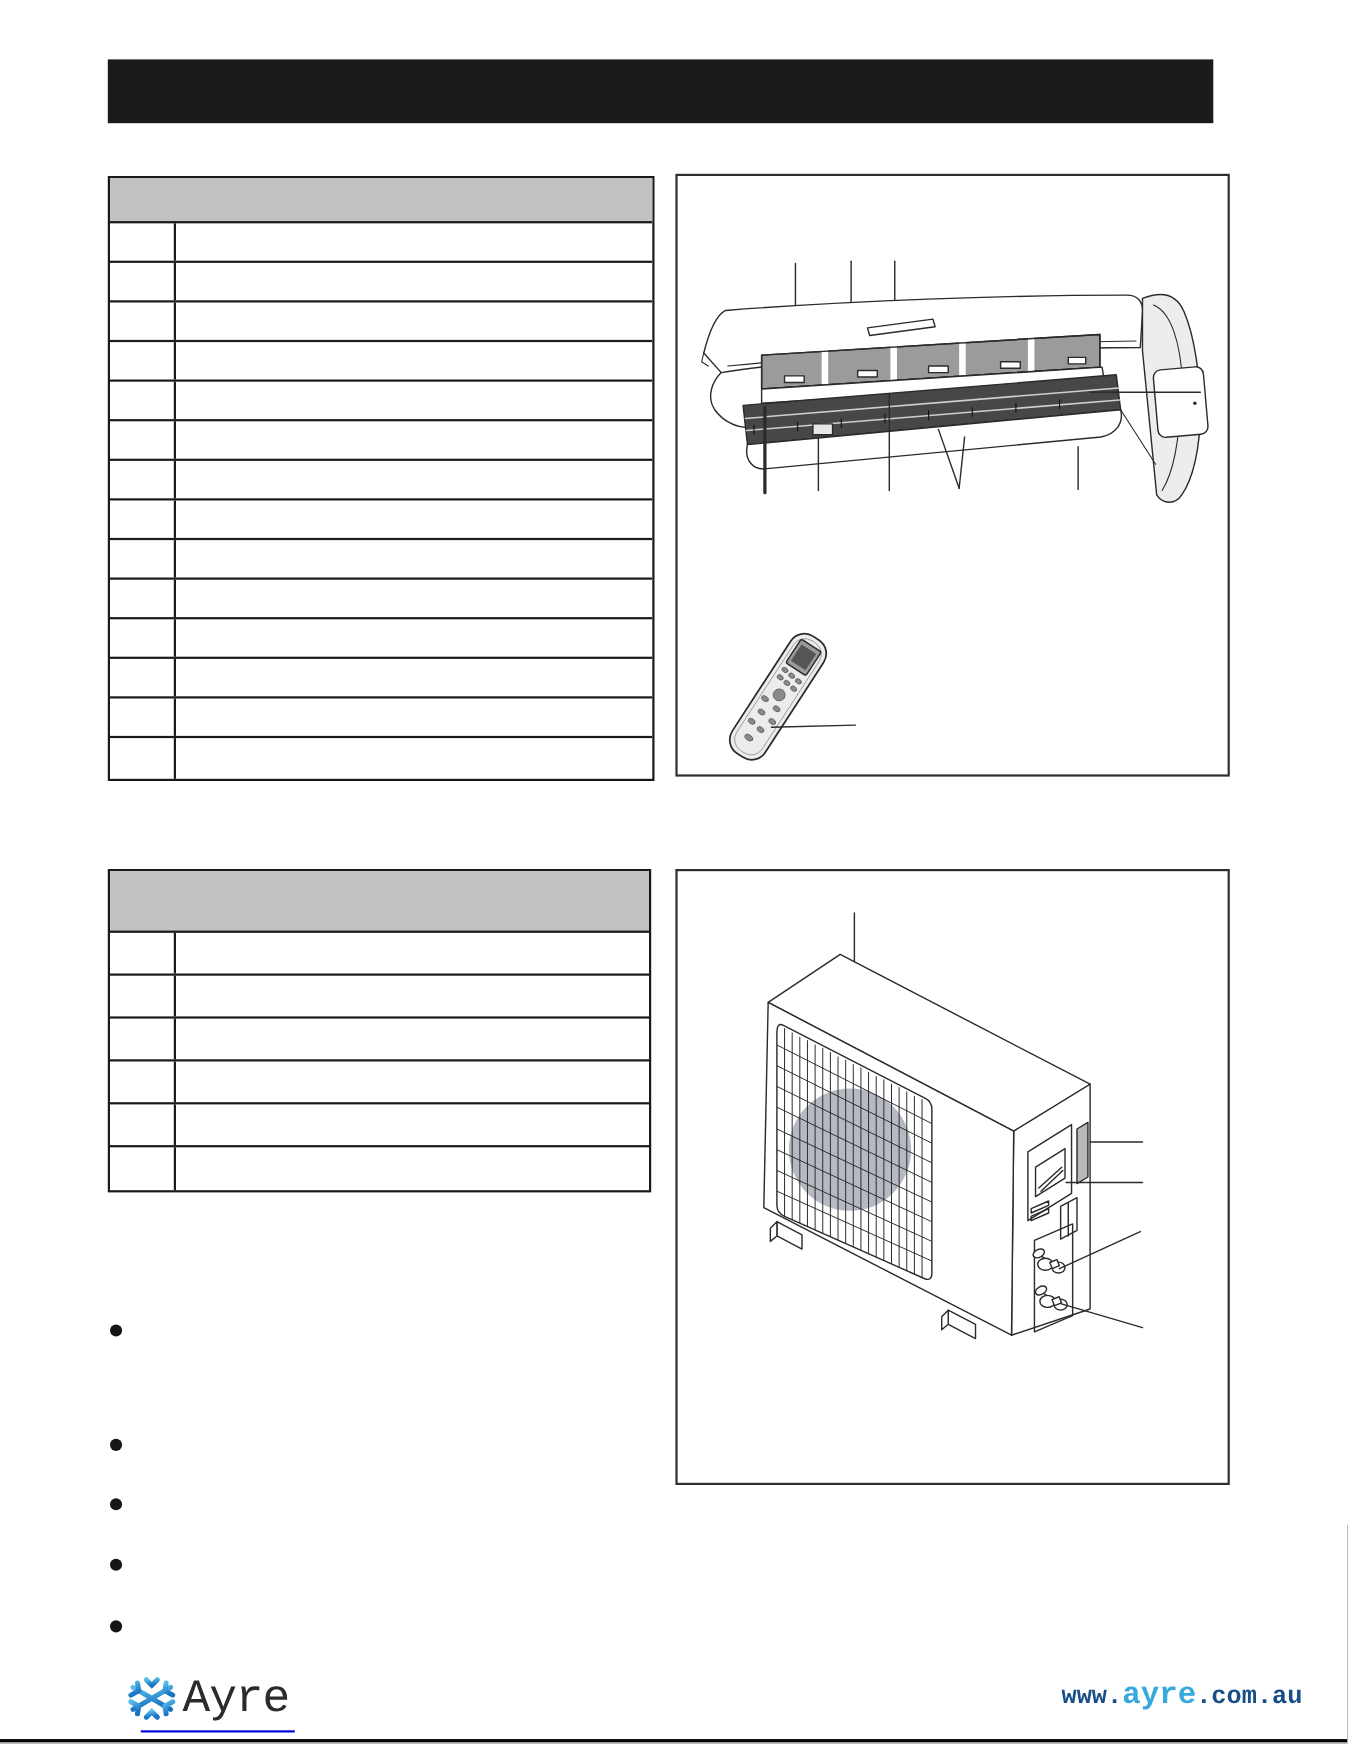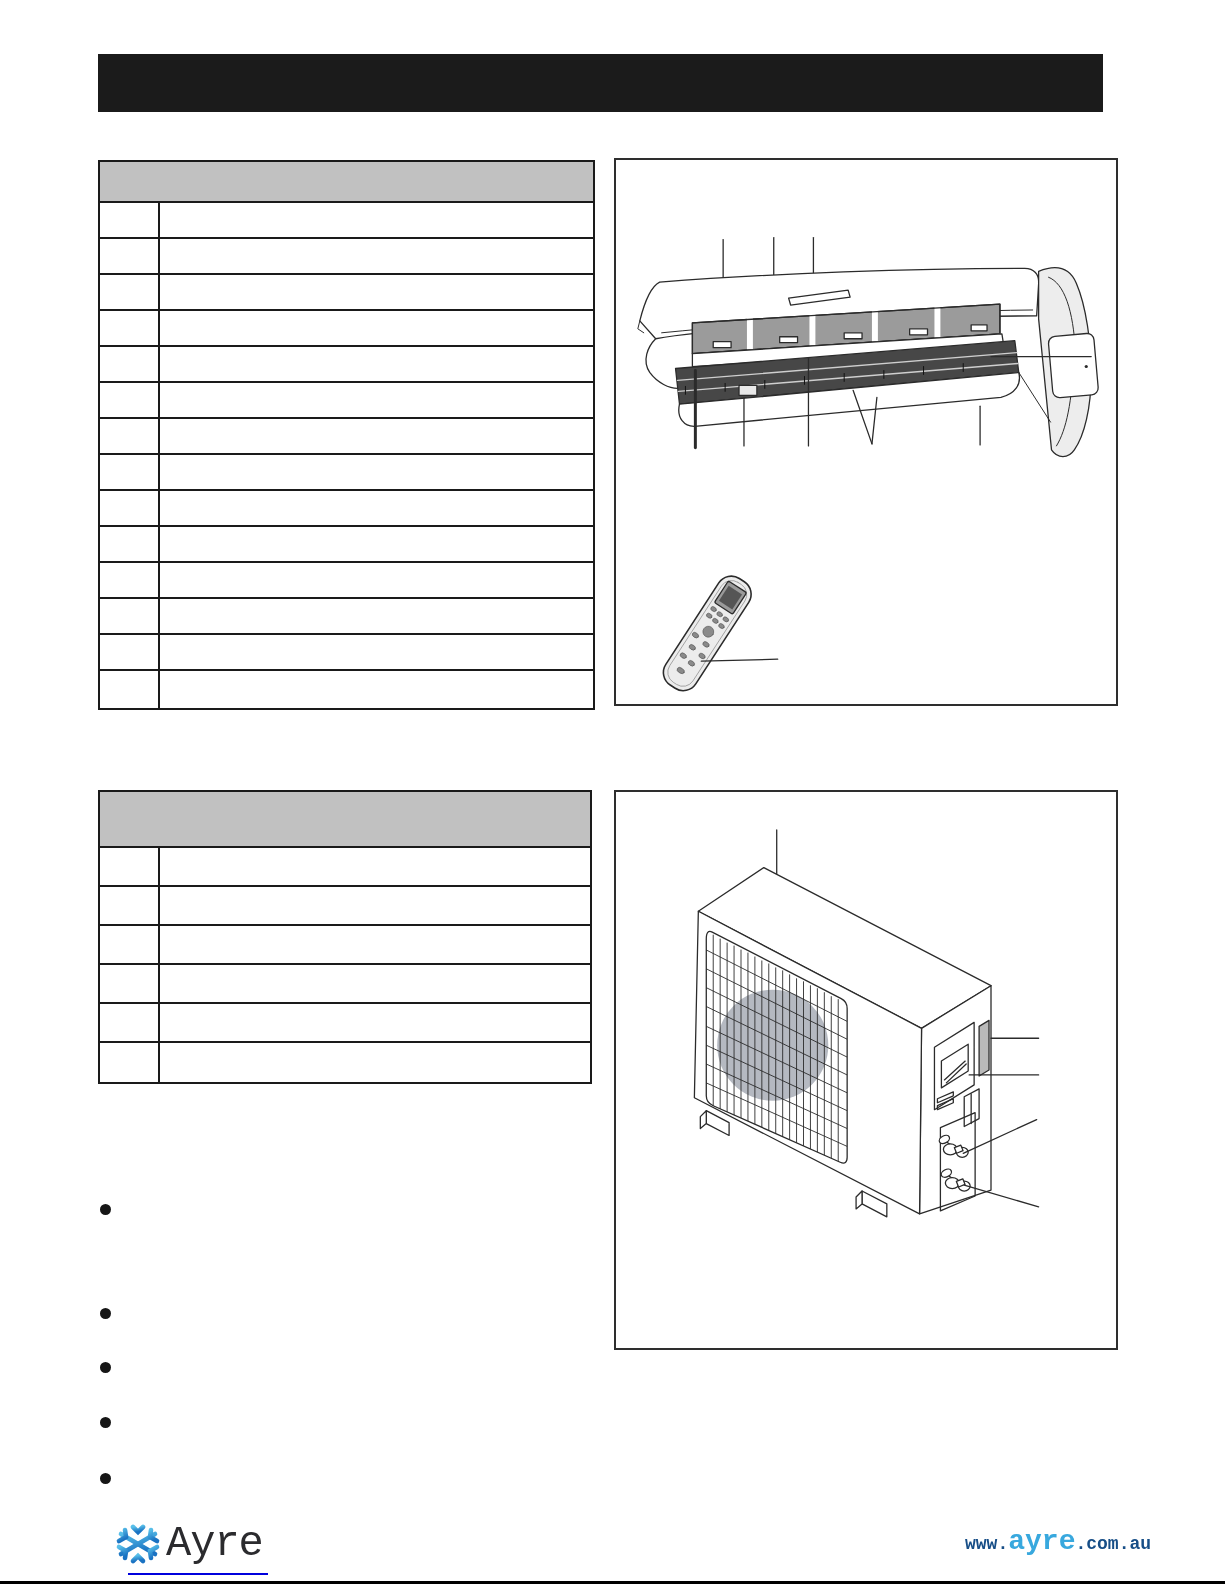--- a/index.html
+++ b/index.html
@@ -43,21 +43,21 @@
   .bullet:nth-of-type(1){top:1204px;}
   .bullet:nth-of-type(2){top:1308px;}
   .bullet:nth-of-type(3){top:1362px;}
   .bullet:nth-of-type(4){top:1417px;}
   .bullet:nth-of-type(5){top:1473px;}
   
   .logo{position:absolute; left:112px; top:1518px; display:flex; align-items:center;}
   .logo .brand-text{font-size:42px; color:var(--logo-text); letter-spacing:-1px; font-weight:500; margin-left:2px;}
   .logo-underline{position:absolute; left:128px; top:1573px; width:140px; height:2px; background:var(--link-blue);}
   .website{position:absolute; left:965px; top:1526px; display:flex; align-items:baseline; white-space:nowrap;}
-  .website .w-small{font-size:18px; color:var(--web-dark); font-weight:bold;}
+  .website .w-small{font-size:23px; color:var(--web-dark); font-weight:bold;}
   .website .w-brand{font-size:28px; color:var(--web-light); font-weight:bold; letter-spacing:0;}
   .bottom-rule{position:absolute; left:0; top:1581px; width:1225px; height:3px; background:#000;}
 </style>
 </head>
 <body>
 
 <div class="page">
 
   <div class="header-bar">
     <span></span>

